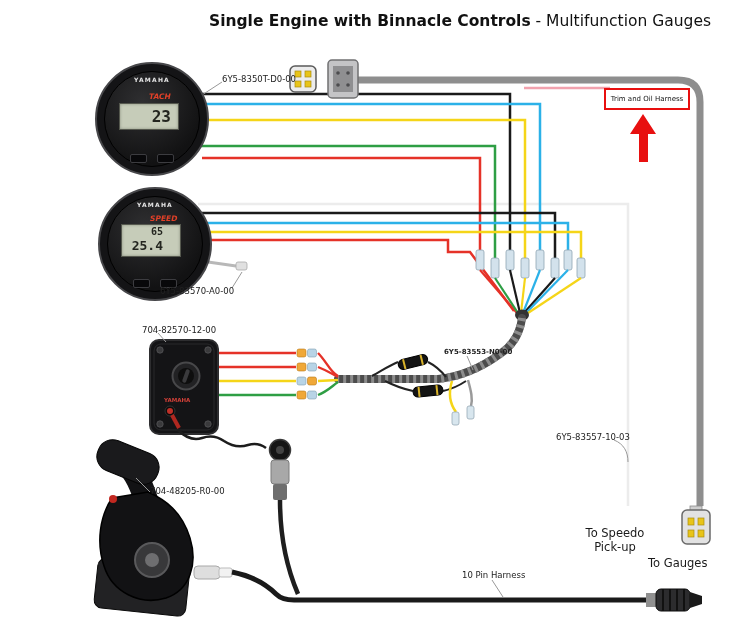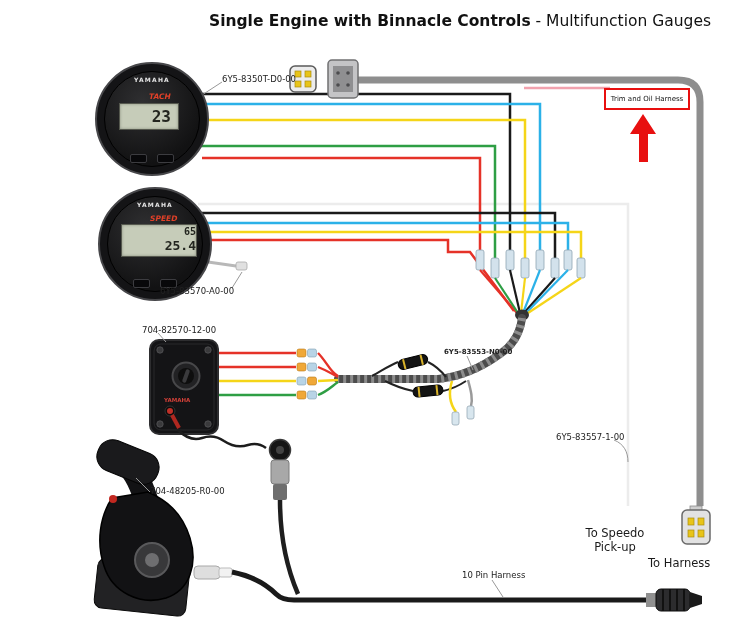--- a/index.html
+++ b/index.html
@@ -21,21 +21,21 @@
                 font-size:6px;font-weight:bold;letter-spacing:1.2px;color:#e6e6e6;}
   .gauge .glabel{position:absolute;font-size:7.5px;font-weight:bold;font-style:italic;
                  color:#e04028;margin-left:33px;}
   .gauge .lcd{position:absolute;background:#c6ccb9;border:1px solid #55584e;
               box-shadow:inset 0 0 3px #8a8f80;font-family:"DejaVu Sans Mono",monospace;
               font-weight:bold;color:#23251f;text-align:right;box-sizing:border-box;}
   .gauge.tach .glabel{left:21px;top:30px;}
   .gauge.tach .lcd{left:24px;top:41px;width:60px;height:27px;font-size:16px;
                    line-height:25px;padding-right:7px;}
   .gauge.speed .glabel{left:19px;top:27px;}
-  .gauge.speed .lcd{left:23px;top:37px;width:76px;height:33px;padding-right:0;}
+  .gauge.speed .lcd{left:23px;top:37px;width:60px;height:33px;padding-right:17px;}
   .gauge.speed .lcd .r1{display:block;font-size:10px;line-height:13px;}
   .gauge.speed .lcd .r2{display:block;font-size:13px;line-height:16px;}
   .gauge .btns{position:absolute;bottom:13px;left:50%;transform:translateX(-50%);
                display:flex;gap:10px;}
   .gauge .btn{width:15px;height:7px;background:#08080a;border:1px solid #3c3c40;
               border-radius:2px;}
   .gauge.tach{left:95px;top:62px;}
   .gauge.speed{left:98px;top:187px;}
   
   .lbl{position:absolute;z-index:3;font-size:8.5px;color:#222;white-space:nowrap;}
@@ -275,24 +275,24 @@
     <div class="btns">
       <div class="btn"></div>
       <div class="btn"></div>
     </div>
   </div>
 
   <div class="lbl" style="left:222px;top:74px;">6Y5-8350T-D0-00</div>
   <div class="lbl" style="left:160px;top:286px;">6Y5-83570-A0-00</div>
   <div class="lbl" style="left:116px;top:325px;margin-left:26px;">704-82570-12-00</div>
   <div class="lbl small" style="left:444px;top:348px;font-weight:bold;">6Y5-83553-N0-00</div>
-  <div class="lbl" style="left:556px;top:432px;">6Y5-83557-1-00</div>
+  <div class="lbl" style="left:556px;top:432px;">6Y5-83557-10-03</div>
   <div class="lbl" style="left:150px;top:486px;">704-48205-R0-00</div>
   <div class="lbl" style="left:462px;top:570px;">10 Pin Harness</div>
-  <div class="lbl big" style="left:648px;top:556px;">To Harness</div>
+  <div class="lbl big" style="left:648px;top:556px;">To Gauges</div>
 
   <div class="speedo-lbl">
     <div>To Speedo</div>
     <div>Pick-up</div>
   </div>
 
   <div class="redbox">Trim and Oil Harness</div>
 
 </div>
 

